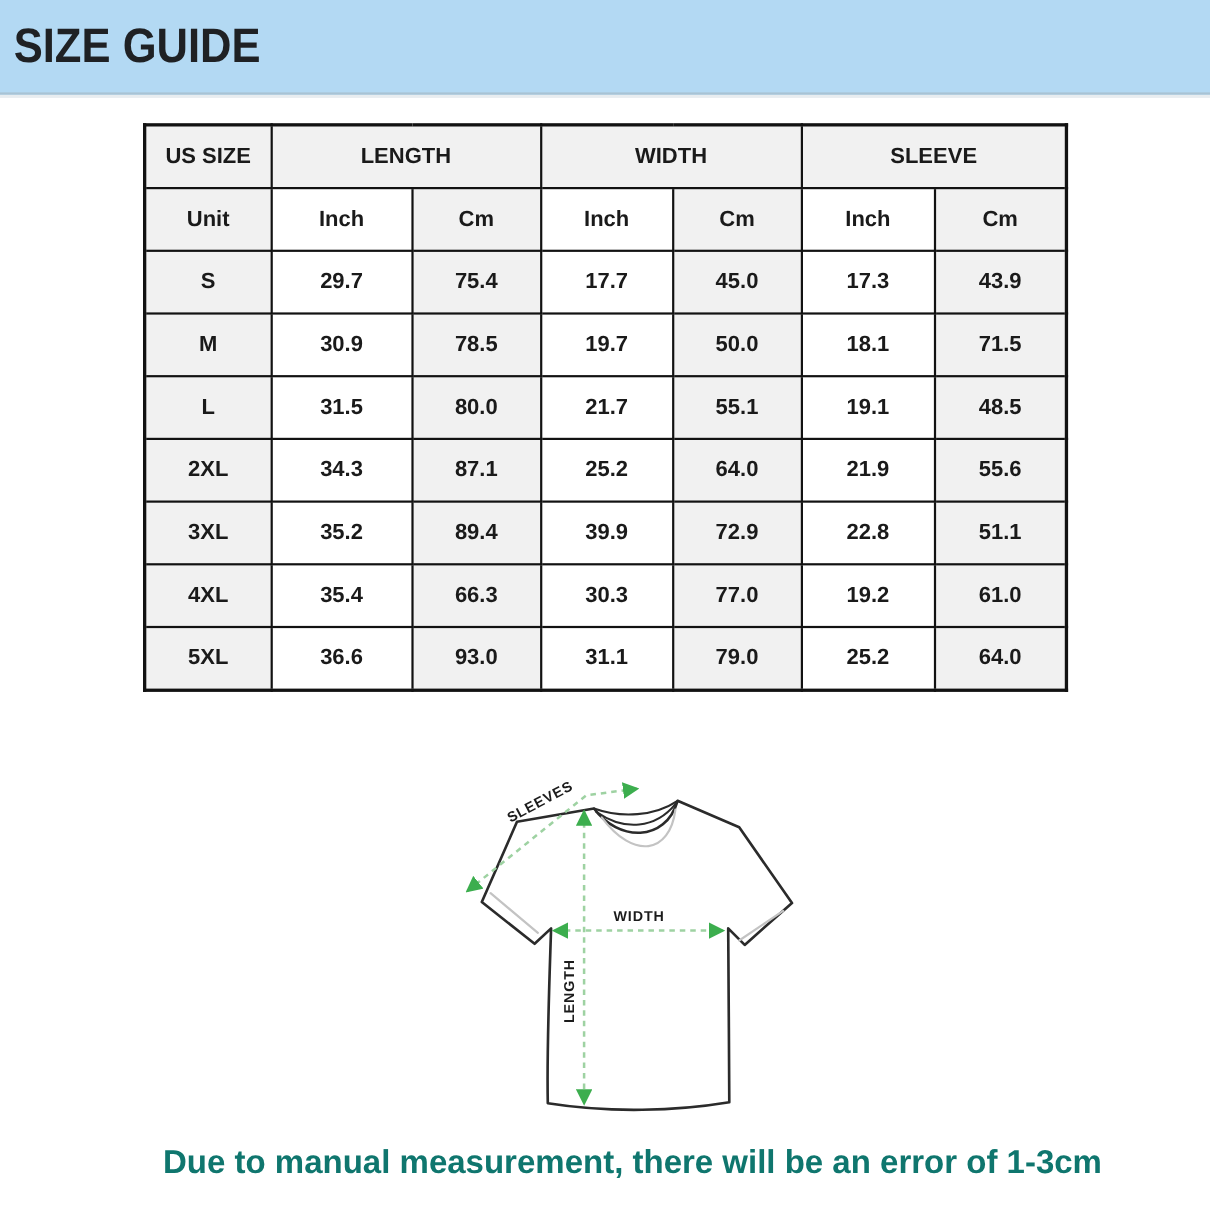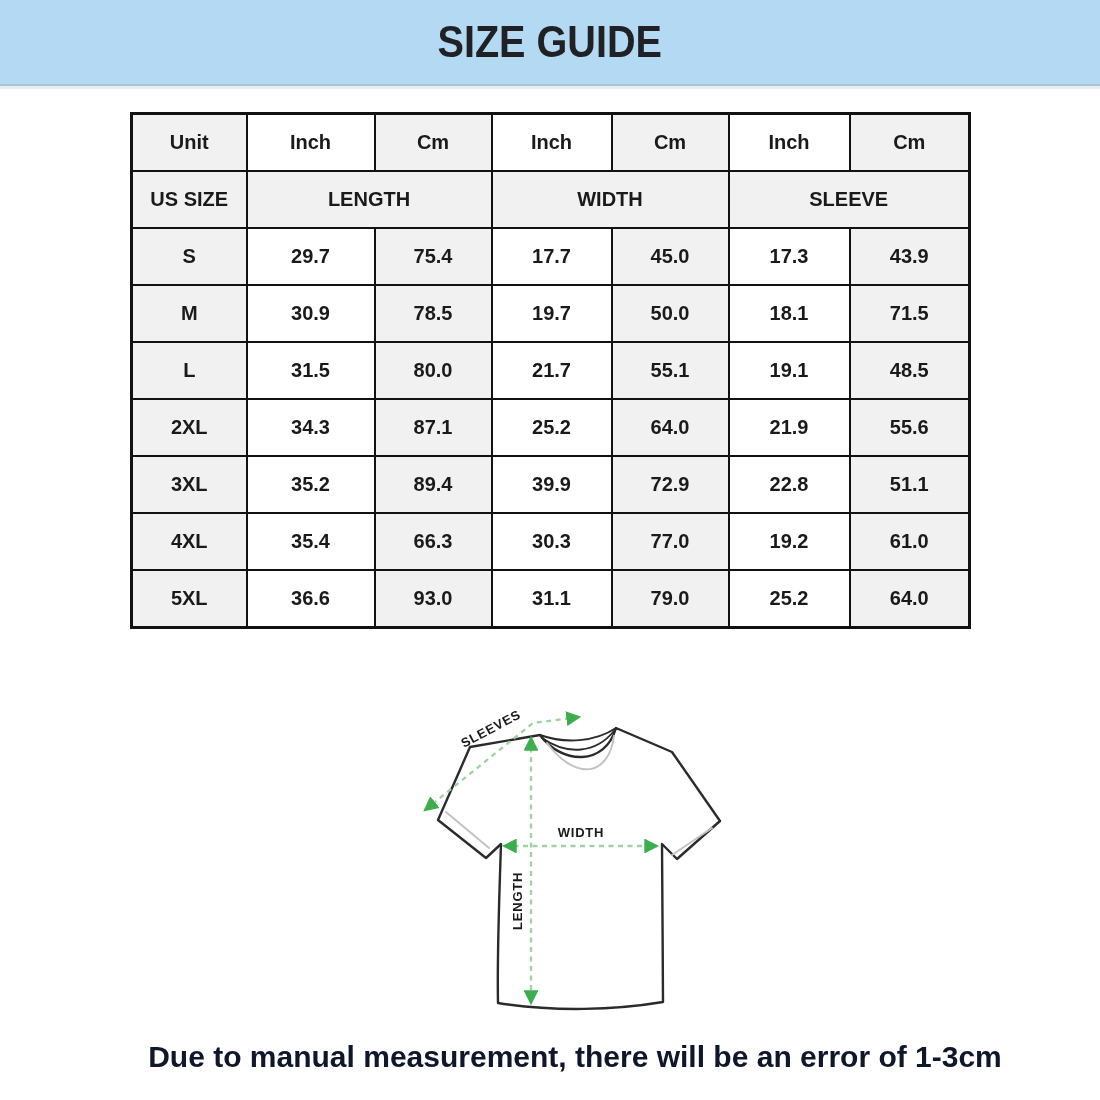--- a/index.html
+++ b/index.html
@@ -6,21 +6,21 @@
   body{
     width:1100px;height:1100px;background:#ffffff;
     font-family:"Liberation Sans", sans-serif;
     position:relative;overflow:hidden;
   }
   .banner{
     position:absolute;top:0;left:0;width:1100px;height:84px;
     background:#b3d9f3;
     border-bottom:2px solid #a9c3d4;
     box-shadow:0 3px 0 #e8edf0;
-    display:flex;align-items:center;justify-content:center;
+    display:flex;align-items:center;justify-content:flex-start;
   }
   .banner h1{
     margin:0;font-size:44px;font-weight:bold;color:#1f2124;
     transform:scaleX(0.9);letter-spacing:0px;white-space:nowrap;
   }
   table.size-table{
     position:absolute;left:130px;top:112px;width:838px;
     border-collapse:collapse;table-layout:fixed;
     border:3px solid #121212;
   }
@@ -32,21 +32,21 @@
   .g{background:#f1f1f1;}
   .w{background:#ffffff;}
   .diagram{position:absolute;left:400px;top:690px;width:400px;height:340px;}
   .shirt-line{fill:none;stroke:#2b2b2b;stroke-width:2.4;stroke-linejoin:round;stroke-linecap:round;}
   .shirt-thin{fill:none;stroke:#2b2b2b;stroke-width:1.9;stroke-linecap:round;}
   .shirt-gray{fill:none;stroke:#c3c3c3;stroke-width:2;stroke-linecap:round;}
   .meas{fill:none;stroke:#9ed2a2;stroke-width:2.3;stroke-dasharray:5 4.5;}
   .meas-label{font-family:"Liberation Sans",sans-serif;font-size:13px;font-weight:bold;fill:#1b1b1b;letter-spacing:0.8px;}
   .note{
     position:absolute;top:1040px;left:50px;width:1050px;
-    text-align:center;font-size:30px;font-weight:bold;color:#0f172a;
+    text-align:center;font-size:30px;font-weight:bold;color:#0f766e;
     white-space:nowrap;
   }
 </style>
 </head>
 <body>
 
 <div class="banner">
   <h1>SIZE GUIDE</h1>
 </div>
 
@@ -55,33 +55,33 @@
     <col style="width:115px">
       <col style="width:128px">
       <col style="width:117px">
     <col style="width:120px">
       <col style="width:117px">
       <col style="width:121px">
       <col style="width:120px">
   </colgroup>
   <thead>
     <tr>
+      <th class="g">US SIZE</th>
+      <th class="g" colspan="2">LENGTH</th>
+      <th class="g" colspan="2">WIDTH</th>
+      <th class="g" colspan="2">SLEEVE</th>
+    </tr>
+    <tr>
       <th class="g">Unit</th>
       <th class="w">Inch</th>
       <th class="g">Cm</th>
       <th class="w">Inch</th>
       <th class="g">Cm</th>
       <th class="w">Inch</th>
       <th class="g">Cm</th>
-    </tr>
-    <tr>
-      <th class="g">US SIZE</th>
-      <th class="g" colspan="2">LENGTH</th>
-      <th class="g" colspan="2">WIDTH</th>
-      <th class="g" colspan="2">SLEEVE</th>
     </tr>
   </thead>
   <tbody>
     <tr>
       <th class="g">S</th>
       <td class="w">29.7</td>
       <td class="g">75.4</td>
       <td class="w">17.7</td>
       <td class="g">45.0</td>
       <td class="w">17.3</td>

